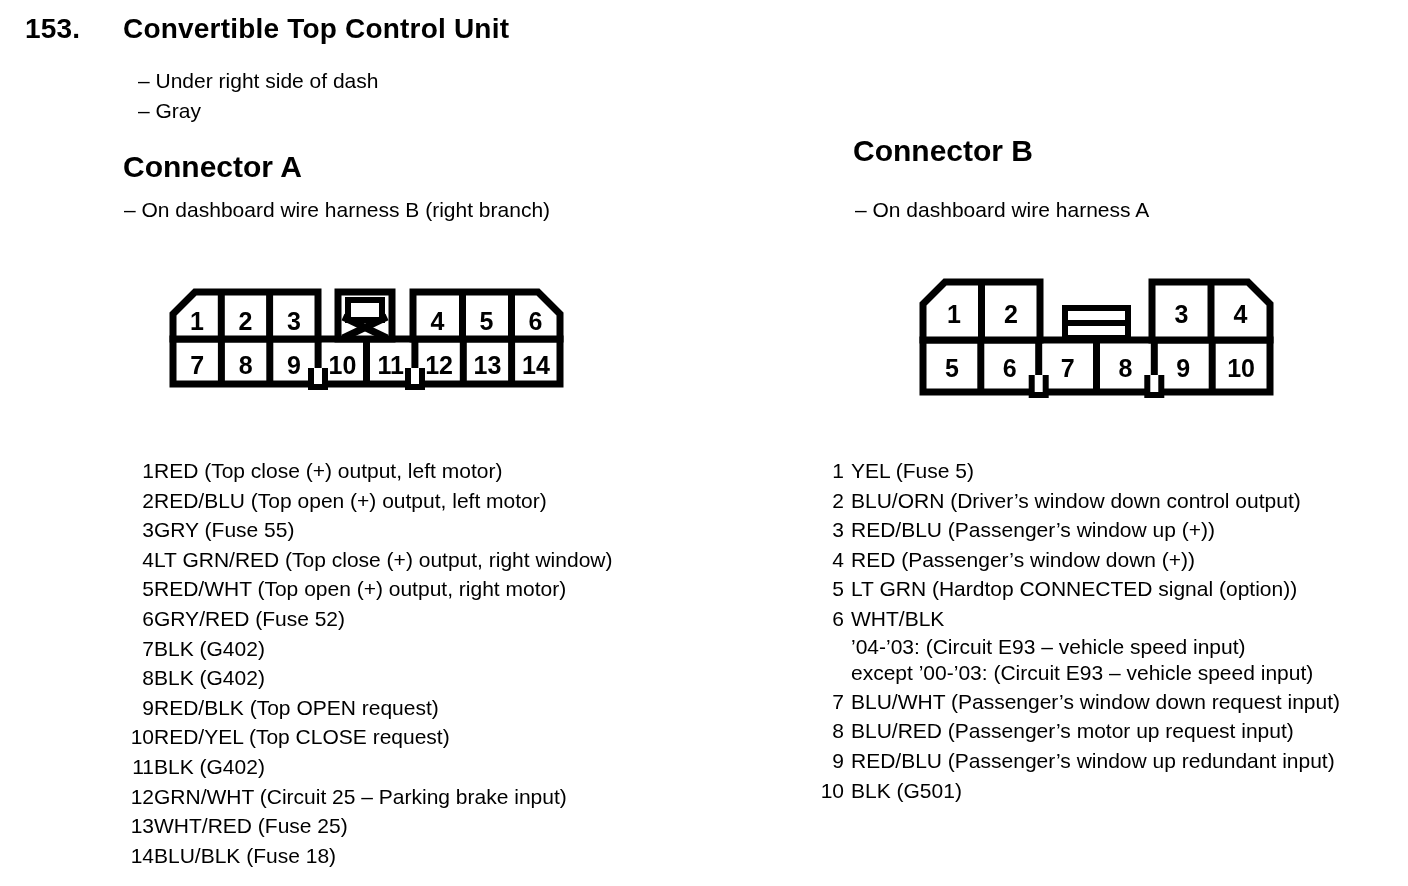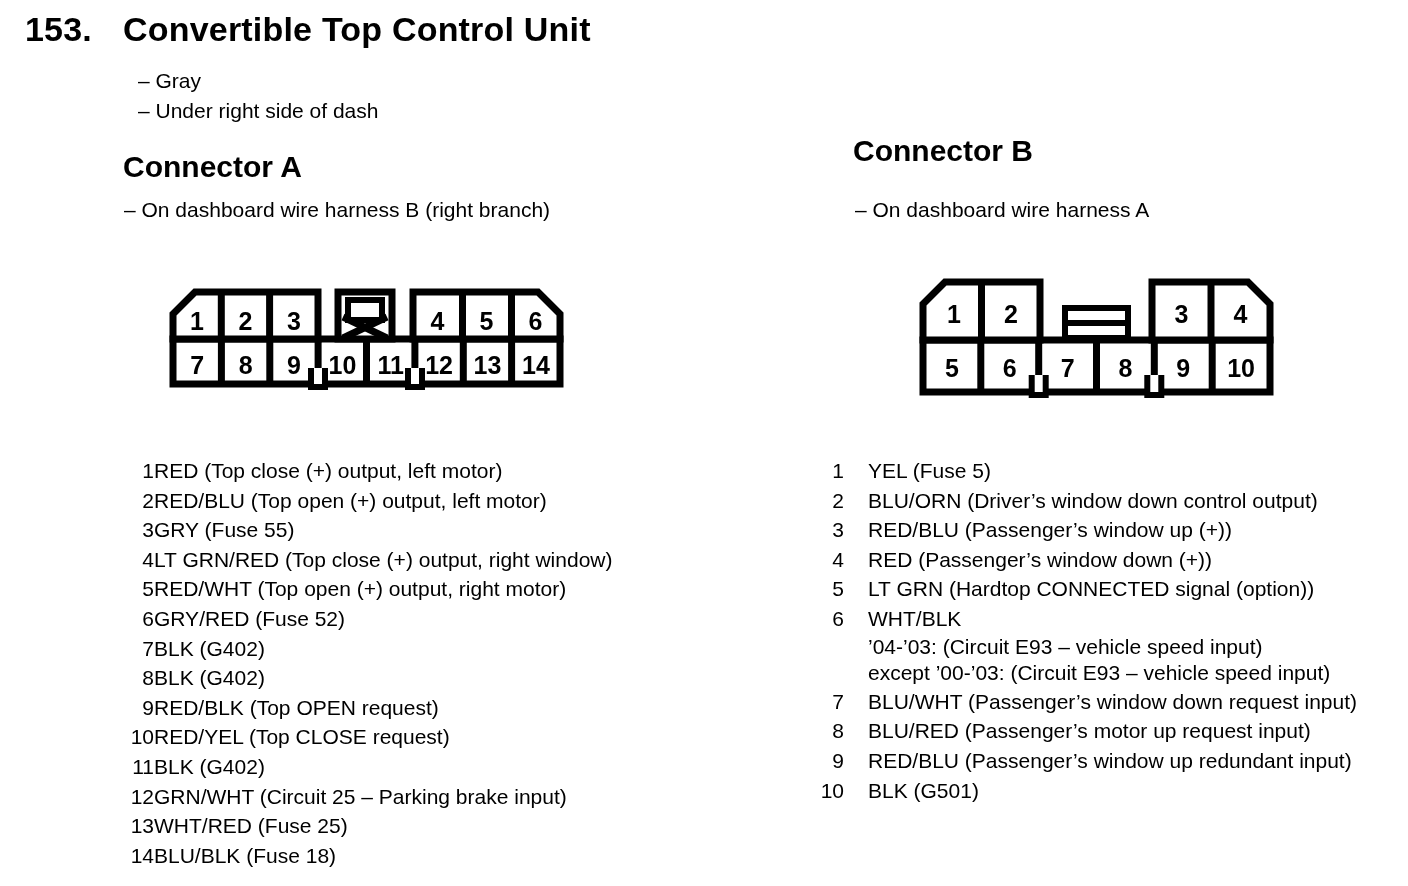--- a/index.html
+++ b/index.html
@@ -11,21 +11,21 @@
     font-family:"Liberation Sans", sans-serif;
     overflow:hidden;
   }
   .abs { position:absolute; }
 
   
   .title-row {
     left:25px; top:11px;
     display:flex;
     font-weight:bold;
-    font-size:34px;
+    font-size:28px;
     line-height:36px;
     letter-spacing:0.2px;
     white-space:nowrap;
   }
   .section-number { width:98px; flex:none; }
   .page-notes {
     left:138px; top:66px;
     font-size:21px;
     line-height:29.5px;
     white-space:nowrap;
@@ -70,34 +70,34 @@
   #pin-list-b { left:810px; top:456px; }
   .pin-row { display:flex; align-items:flex-start; }
   .pin-num {
     flex:none;
     width:34px;
     text-align:right;
     line-height:29.6px;
   }
   .pin-text { line-height:29.6px; }
   #pin-list-a .pin-text { }
-  #pin-list-b .pin-text { margin-left:24px; }
+  #pin-list-b .pin-text { margin-left:7px; }
   .pin-sub { line-height:26.6px; }
 </style>
 </head>
 <body>
 
 <div class="abs title-row">
   <span class="section-number">153.</span>
   <h1 style="font-size:inherit;">Convertible Top Control Unit</h1>
 </div>
 
 <div class="abs page-notes">
+  <div>– Under right side of dash</div>
   <div>– Gray</div>
-  <div>– Under right side of dash</div>
 </div>
 
 <h2 class="abs conn-heading" id="heading-a">Connector A</h2>
 <div class="abs conn-note" id="note-a">– On dashboard wire harness B (right branch)</div>
 
 <svg class="abs" id="diagram-a" width="402" height="110" viewBox="0 0 402 110">
 
   <rect class="shape" x="7" y="55" width="387" height="45" stroke-width="7"></rect>
 
   <g class="wire" stroke-width="7">

